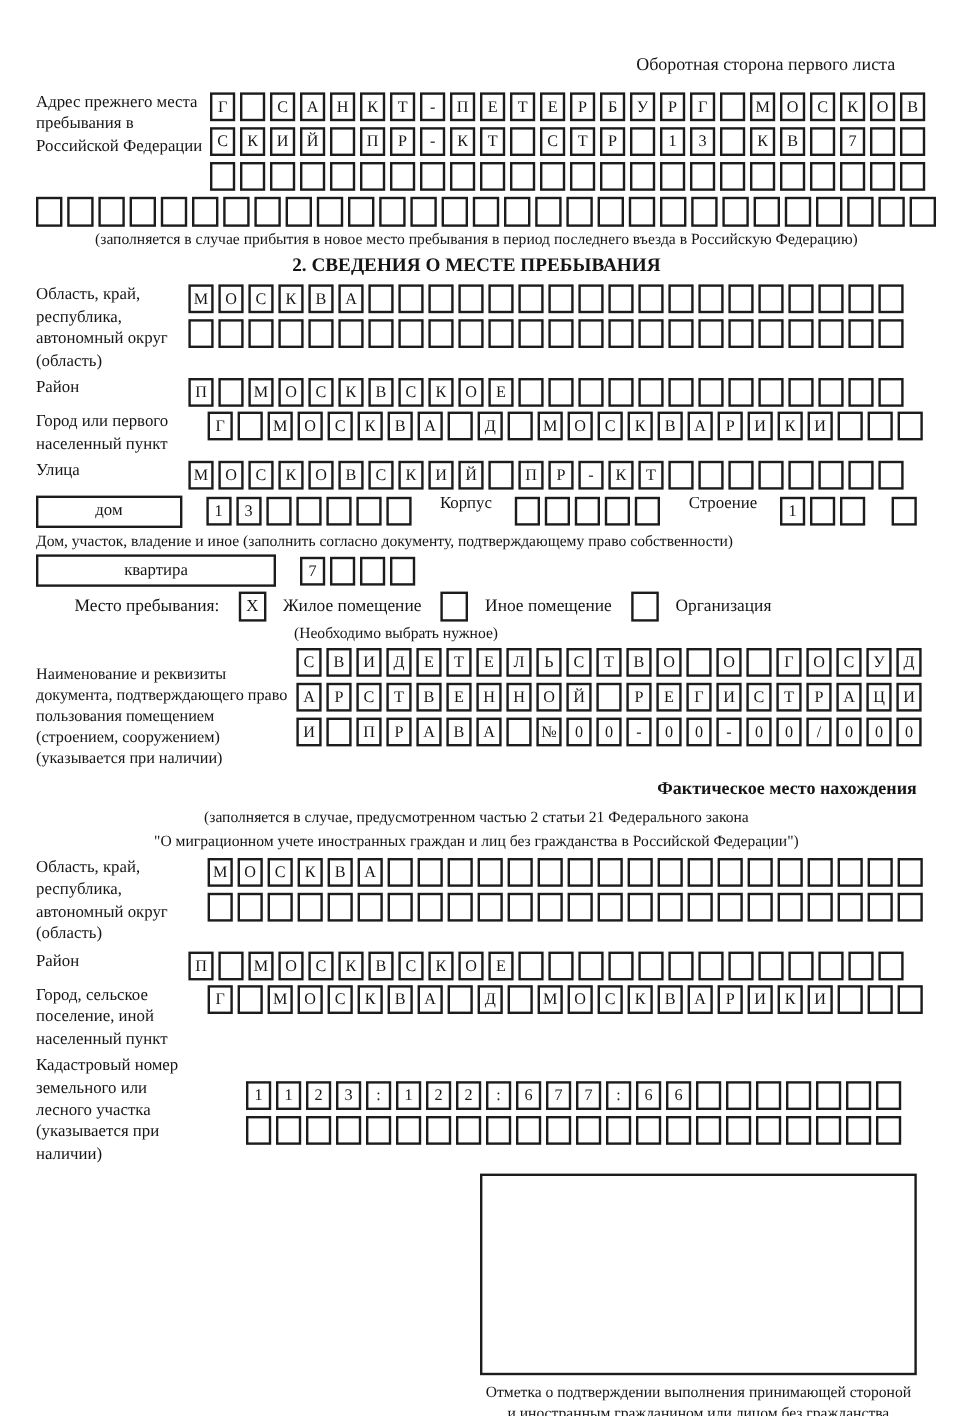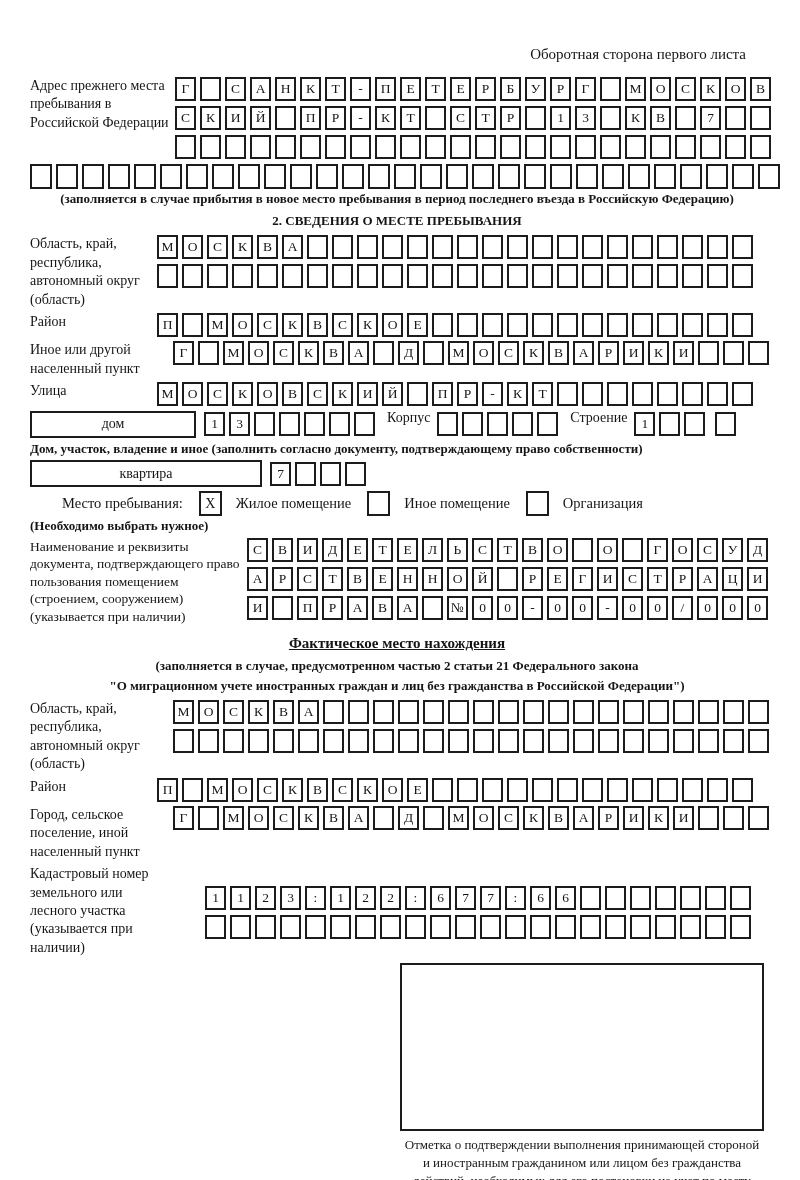--- a/index.html
+++ b/index.html
@@ -4,45 +4,45 @@
 <style>
   html,body{margin:0;padding:0;background:#ffffff;}
   body{width:800px;height:1180px;overflow:hidden;color:#151515;
        font-family:"Liberation Serif","DejaVu Serif",serif;}
   .page{box-sizing:border-box;width:800px;padding:18px 36px 0 30px;}
   .header-note{text-align:right;font-size:15px;padding-right:18px;margin-top:28px;}
   .field{display:flex;margin-bottom:4px;}
   .flabel{font-size:14px;line-height:1.32;}
   .w145{flex:0 0 145px;}
   .w127{flex:0 0 127px;}
-  .w217{flex:0 0 217px;font-size:13.5px;line-height:1.3;}
+  .w217{flex:0 0 217px;font-size:13.5px;line-height:1.3;margin-top:13px;}
   .cellcol{display:flex;flex-direction:column;gap:5px;}
   .cellrow{display:flex;gap:4px;}
   .cell{box-sizing:border-box;flex:0 0 auto;width:21px;height:24px;
         border:2px solid #1c1c1c;display:flex;align-items:center;
         justify-content:center;font-size:13.5px;background:#fff;}
   .overflow{margin-top:5px;}
   .overflow .cell{width:22px;height:25px;}
-  .caption{font-size:13px;line-height:1.25;margin-top:2px;margin-bottom:3px;font-weight:bold;}
+  .caption{font-size:13px;line-height:1.25;margin-top:2px;margin-bottom:3px;}
   .center{text-align:center;}
-  .sec-title{text-align:center;font-weight:bold;font-size:13px;margin:6px 0 6px 0;}
+  .sec-title{text-align:center;font-weight:bold;font-size:16px;margin:6px 0 6px 0;}
   .indent16{margin-left:16px;}
-  .domrow{display:flex;align-items:center;margin-top:2px;margin-bottom:3px;}
+  .domrow{display:flex;align-items:center;margin-top:2px;margin-bottom:3px;gap:12px;}
   .widebox{box-sizing:border-box;border:2px solid #1c1c1c;height:27px;
            display:flex;align-items:center;justify-content:center;font-size:14px;}
   .dombox{width:166px;margin-right:8px;}
-  .kvbox{width:232px;margin-right:8px;}
+  .kvbox{width:200px;margin-right:8px;}
   .inline-label{font-size:14px;margin:0 7px 12px 12px;white-space:nowrap;}
   .xgap{margin-left:10px;}
   .mestorow{display:flex;align-items:center;font-size:14.5px;margin-top:4px;margin-left:32px;}
   .checkbox{box-sizing:border-box;width:23px;height:25px;border:2px solid #1c1c1c;
             display:flex;align-items:center;justify-content:center;
             font-size:14px;margin:0 14px 0 16px;flex:0 0 auto;}
-  .vybrat{width:600px;text-align:left;}
-  .fact-title{text-align:center;font-weight:bold;font-size:15px;margin:10px 0 6px 0;text-decoration:underline;}
+  .vybrat{width:600px;text-align:center;}
+  .fact-title{text-align:right;font-weight:bold;font-size:15px;margin:10px 0 6px 0;}
   .kadcells{margin-left:48px;margin-top:21px;}
   .stamp-wrap{margin-left:370px;margin-top:6px;width:364px;}
   .stamp-box{box-sizing:border-box;width:364px;height:168px;border:2px solid #1c1c1c;}
   .stamp-caption{font-size:13px;line-height:1.35;text-align:center;margin-top:5px;}
 </style>
 </head>
 <body>
 
 <div class="page">
 
@@ -248,21 +248,21 @@
         <span class="cell"></span>
         <span class="cell"></span>
         <span class="cell"></span>
         <span class="cell"></span>
         <span class="cell"></span>
         <span class="cell"></span>
       </div>
   </div>
 
   <div class="field">
-    <div class="flabel w127">Иное или другой населенный пункт</div>
+    <div class="flabel w127">Город или первого населенный пункт</div>
     <div class="cellrow indent16" style="align-self:flex-start;">
         <span class="cell">Г</span>
         <span class="cell"></span>
         <span class="cell">М</span>
         <span class="cell">О</span>
         <span class="cell">С</span>
         <span class="cell">К</span>
         <span class="cell">В</span>
         <span class="cell">А</span>
         <span class="cell"></span>

